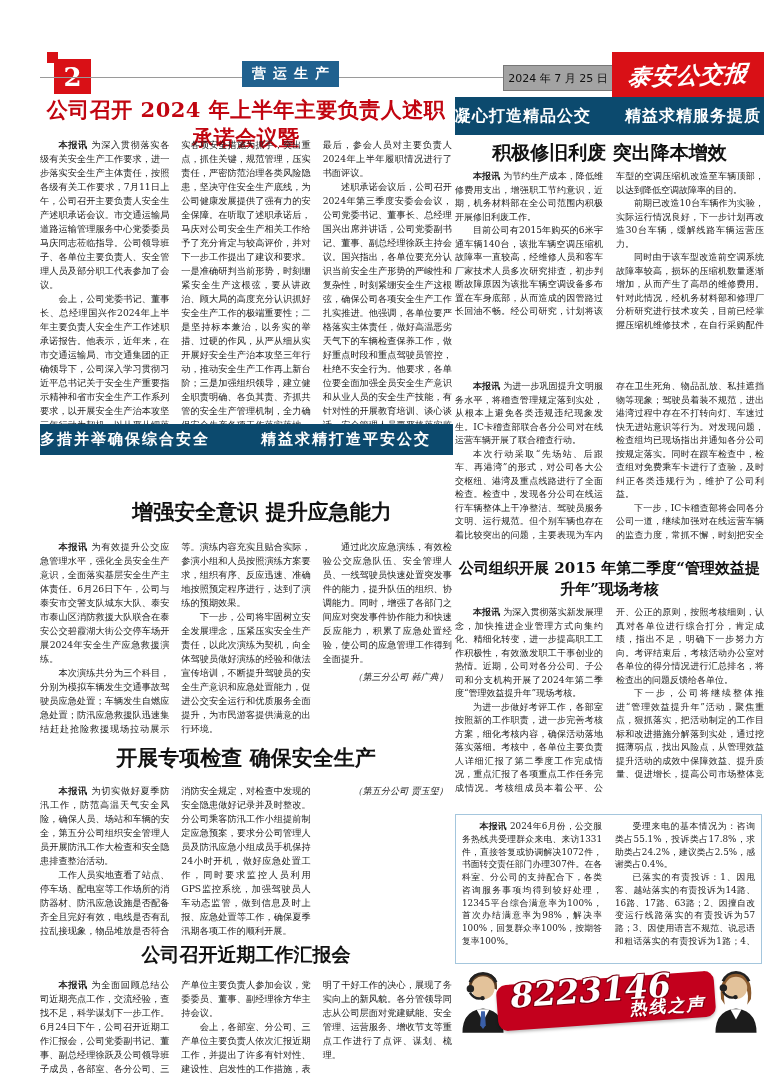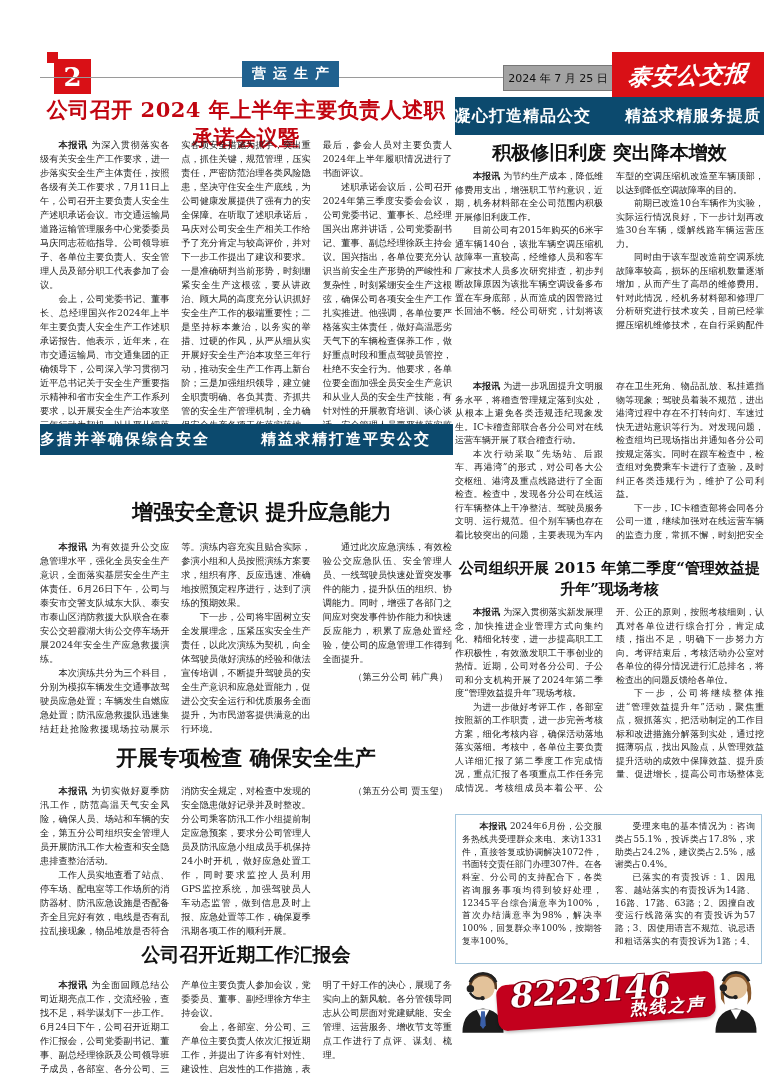--- a/index.html
+++ b/index.html
@@ -23,21 +23,21 @@
   
   .hl{position:absolute;margin:0;text-align:center;font-weight:bold;
       font-family:"DejaVu Serif","Liberation Serif",serif;}
   .hl.red{color:#c10510;}
   .hl.black{color:#111;text-align:center;}
   .body{position:absolute;overflow:hidden;column-fill:auto;text-align:justify;
         font-family:"DejaVu Serif","Liberation Serif",serif;color:#222;}
   .cols3{column-count:3;column-gap:12px;}
   .cols2{column-count:2;column-gap:13px;}
   .para{margin:0;text-indent:2em;}
-  .para.sig{text-indent:0;text-align:right;padding-right:4px;margin-top:4px;}
+  .para.sig{text-indent:0;text-align:right;padding-right:4px;margin-top:4px;font-style:italic;}
   .redbar{position:absolute;background:#0c4a6e;display:flex;align-items:center;justify-content:flex-start;}
   .redbar span{color:#fff;font-weight:bold;white-space:pre;}
   
   #lead-title{left:40px;top:96px;width:412px;font-size:21px;letter-spacing:0.5px;}
   #lead-body{left:40px;top:138px;width:412px;height:294px;font-size:9.2px;line-height:1.52;}
   #left-banner{left:40px;top:424px;width:413px;height:31px;}
   #left-banner span{font-size:15px;letter-spacing:2px;}
   #artB-title{left:56px;top:498px;width:412px;font-size:21px;}
   #artB-body{left:40px;top:540px;width:412px;height:198px;font-size:9.2px;line-height:1.52;}
   #artC-title{left:40px;top:744px;width:412px;font-size:21px;}

